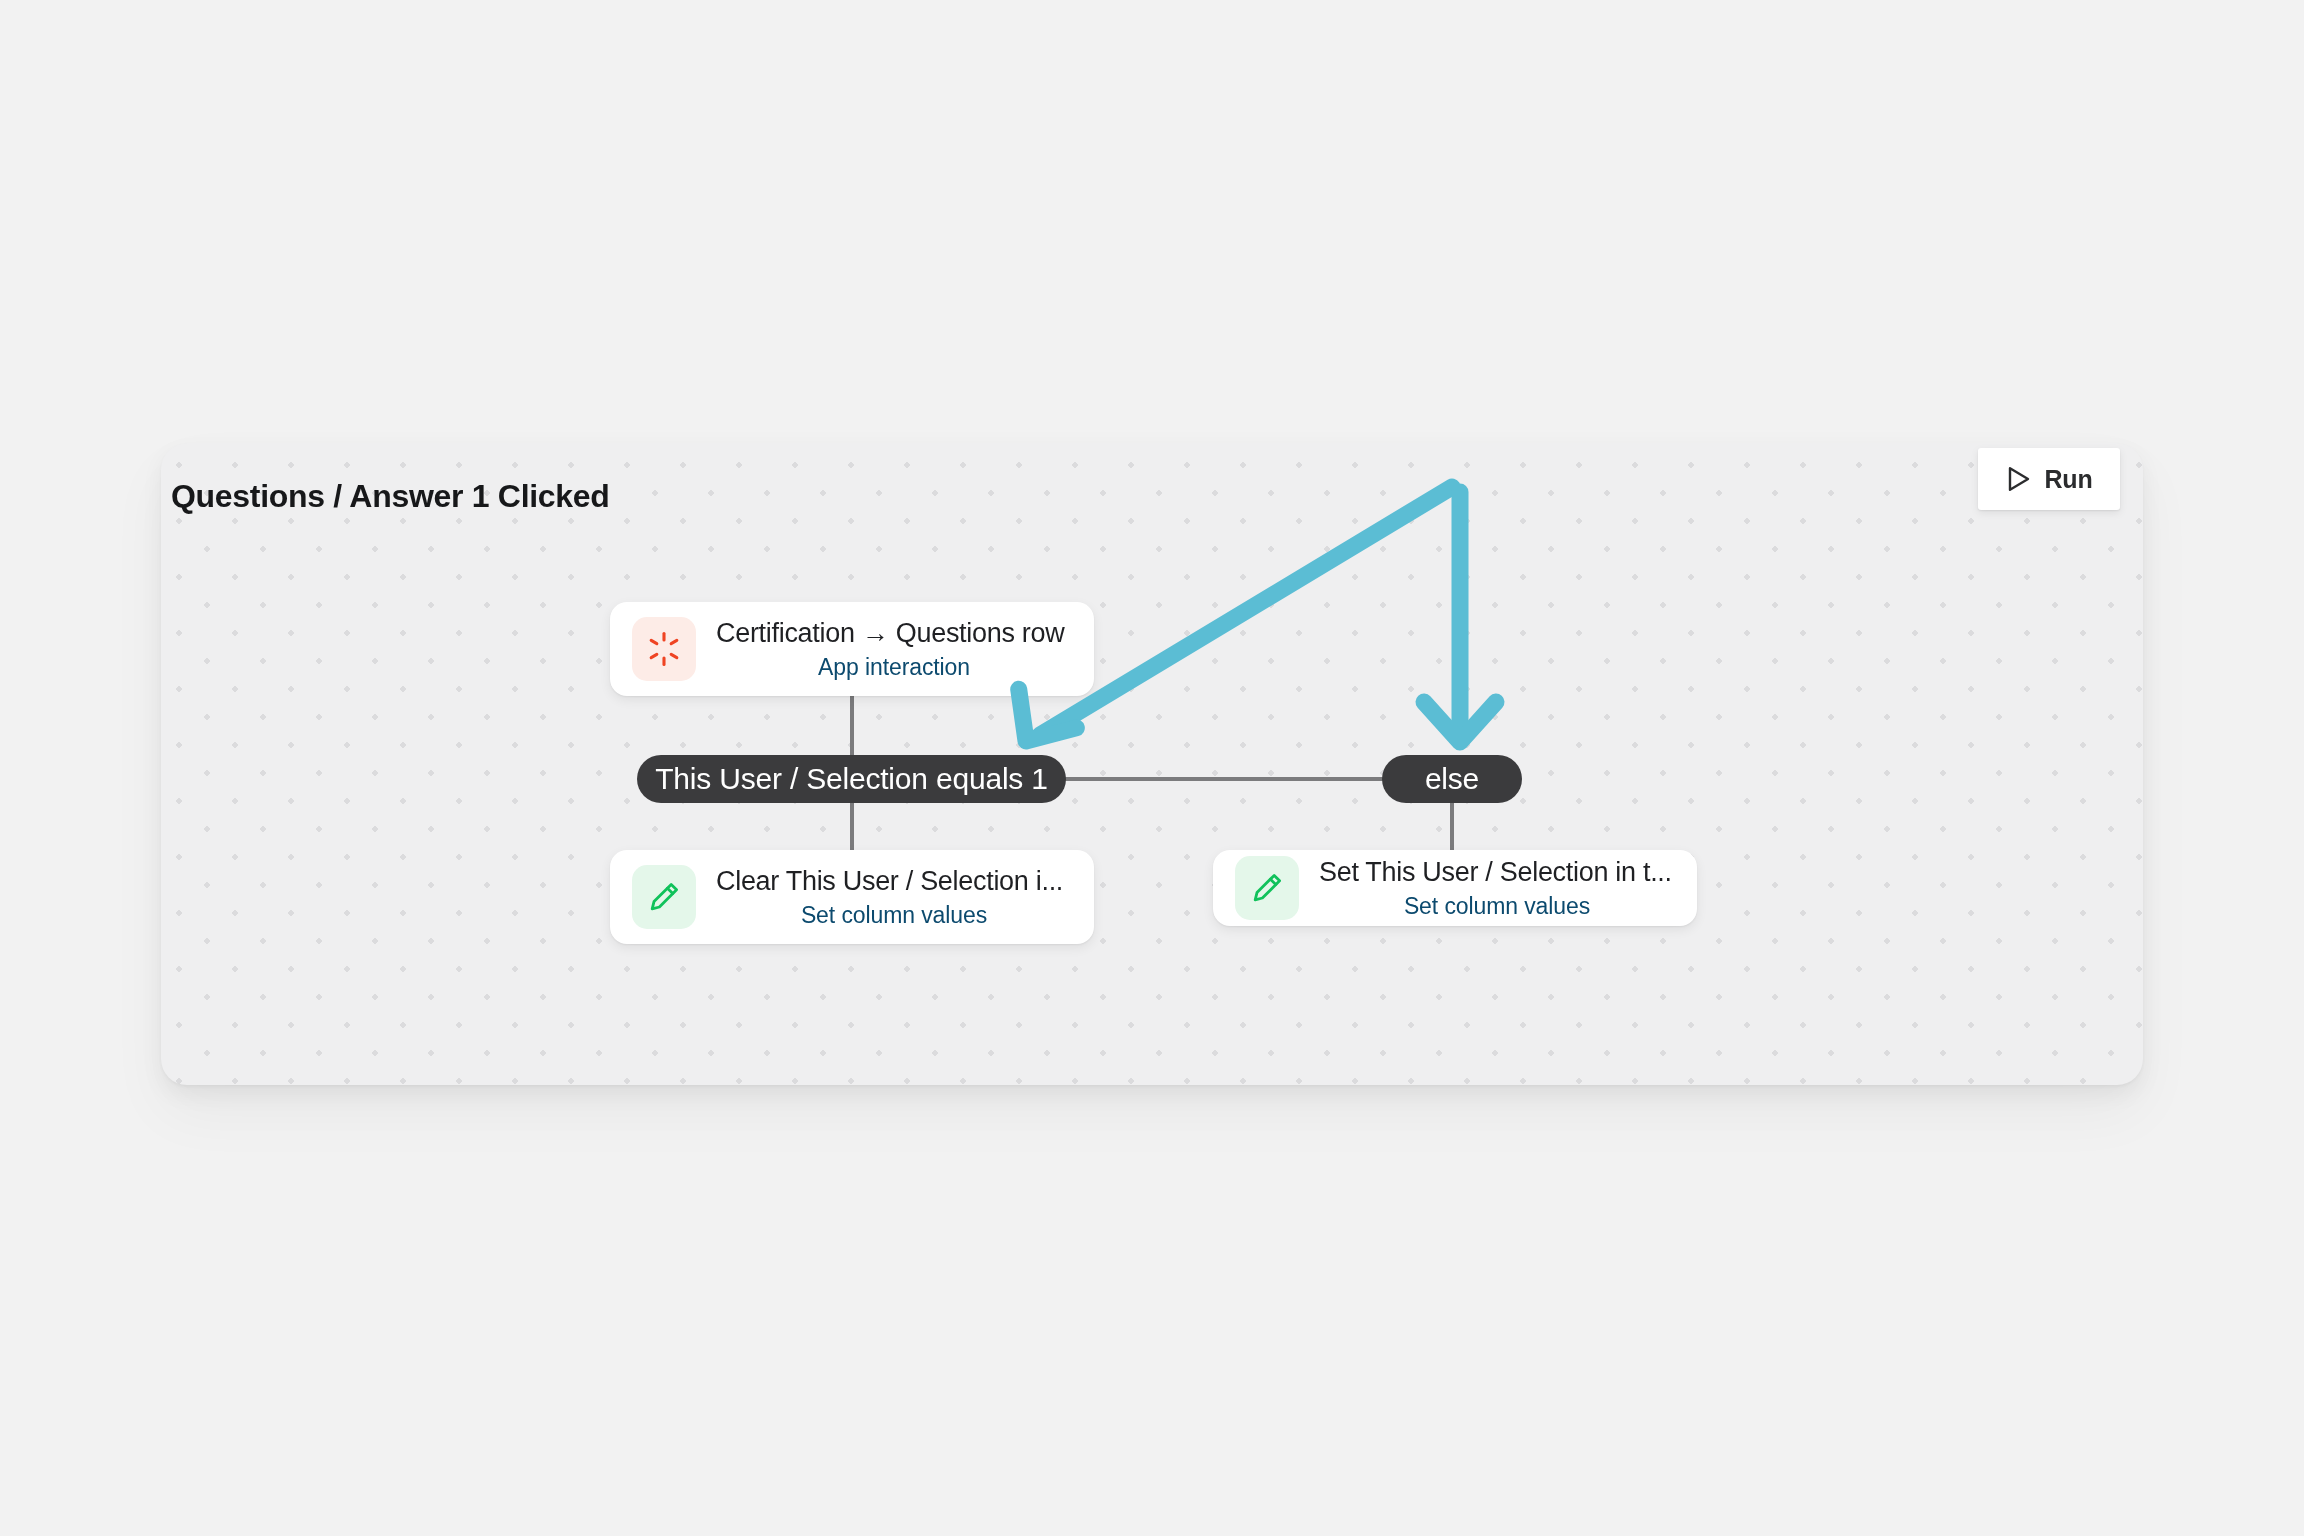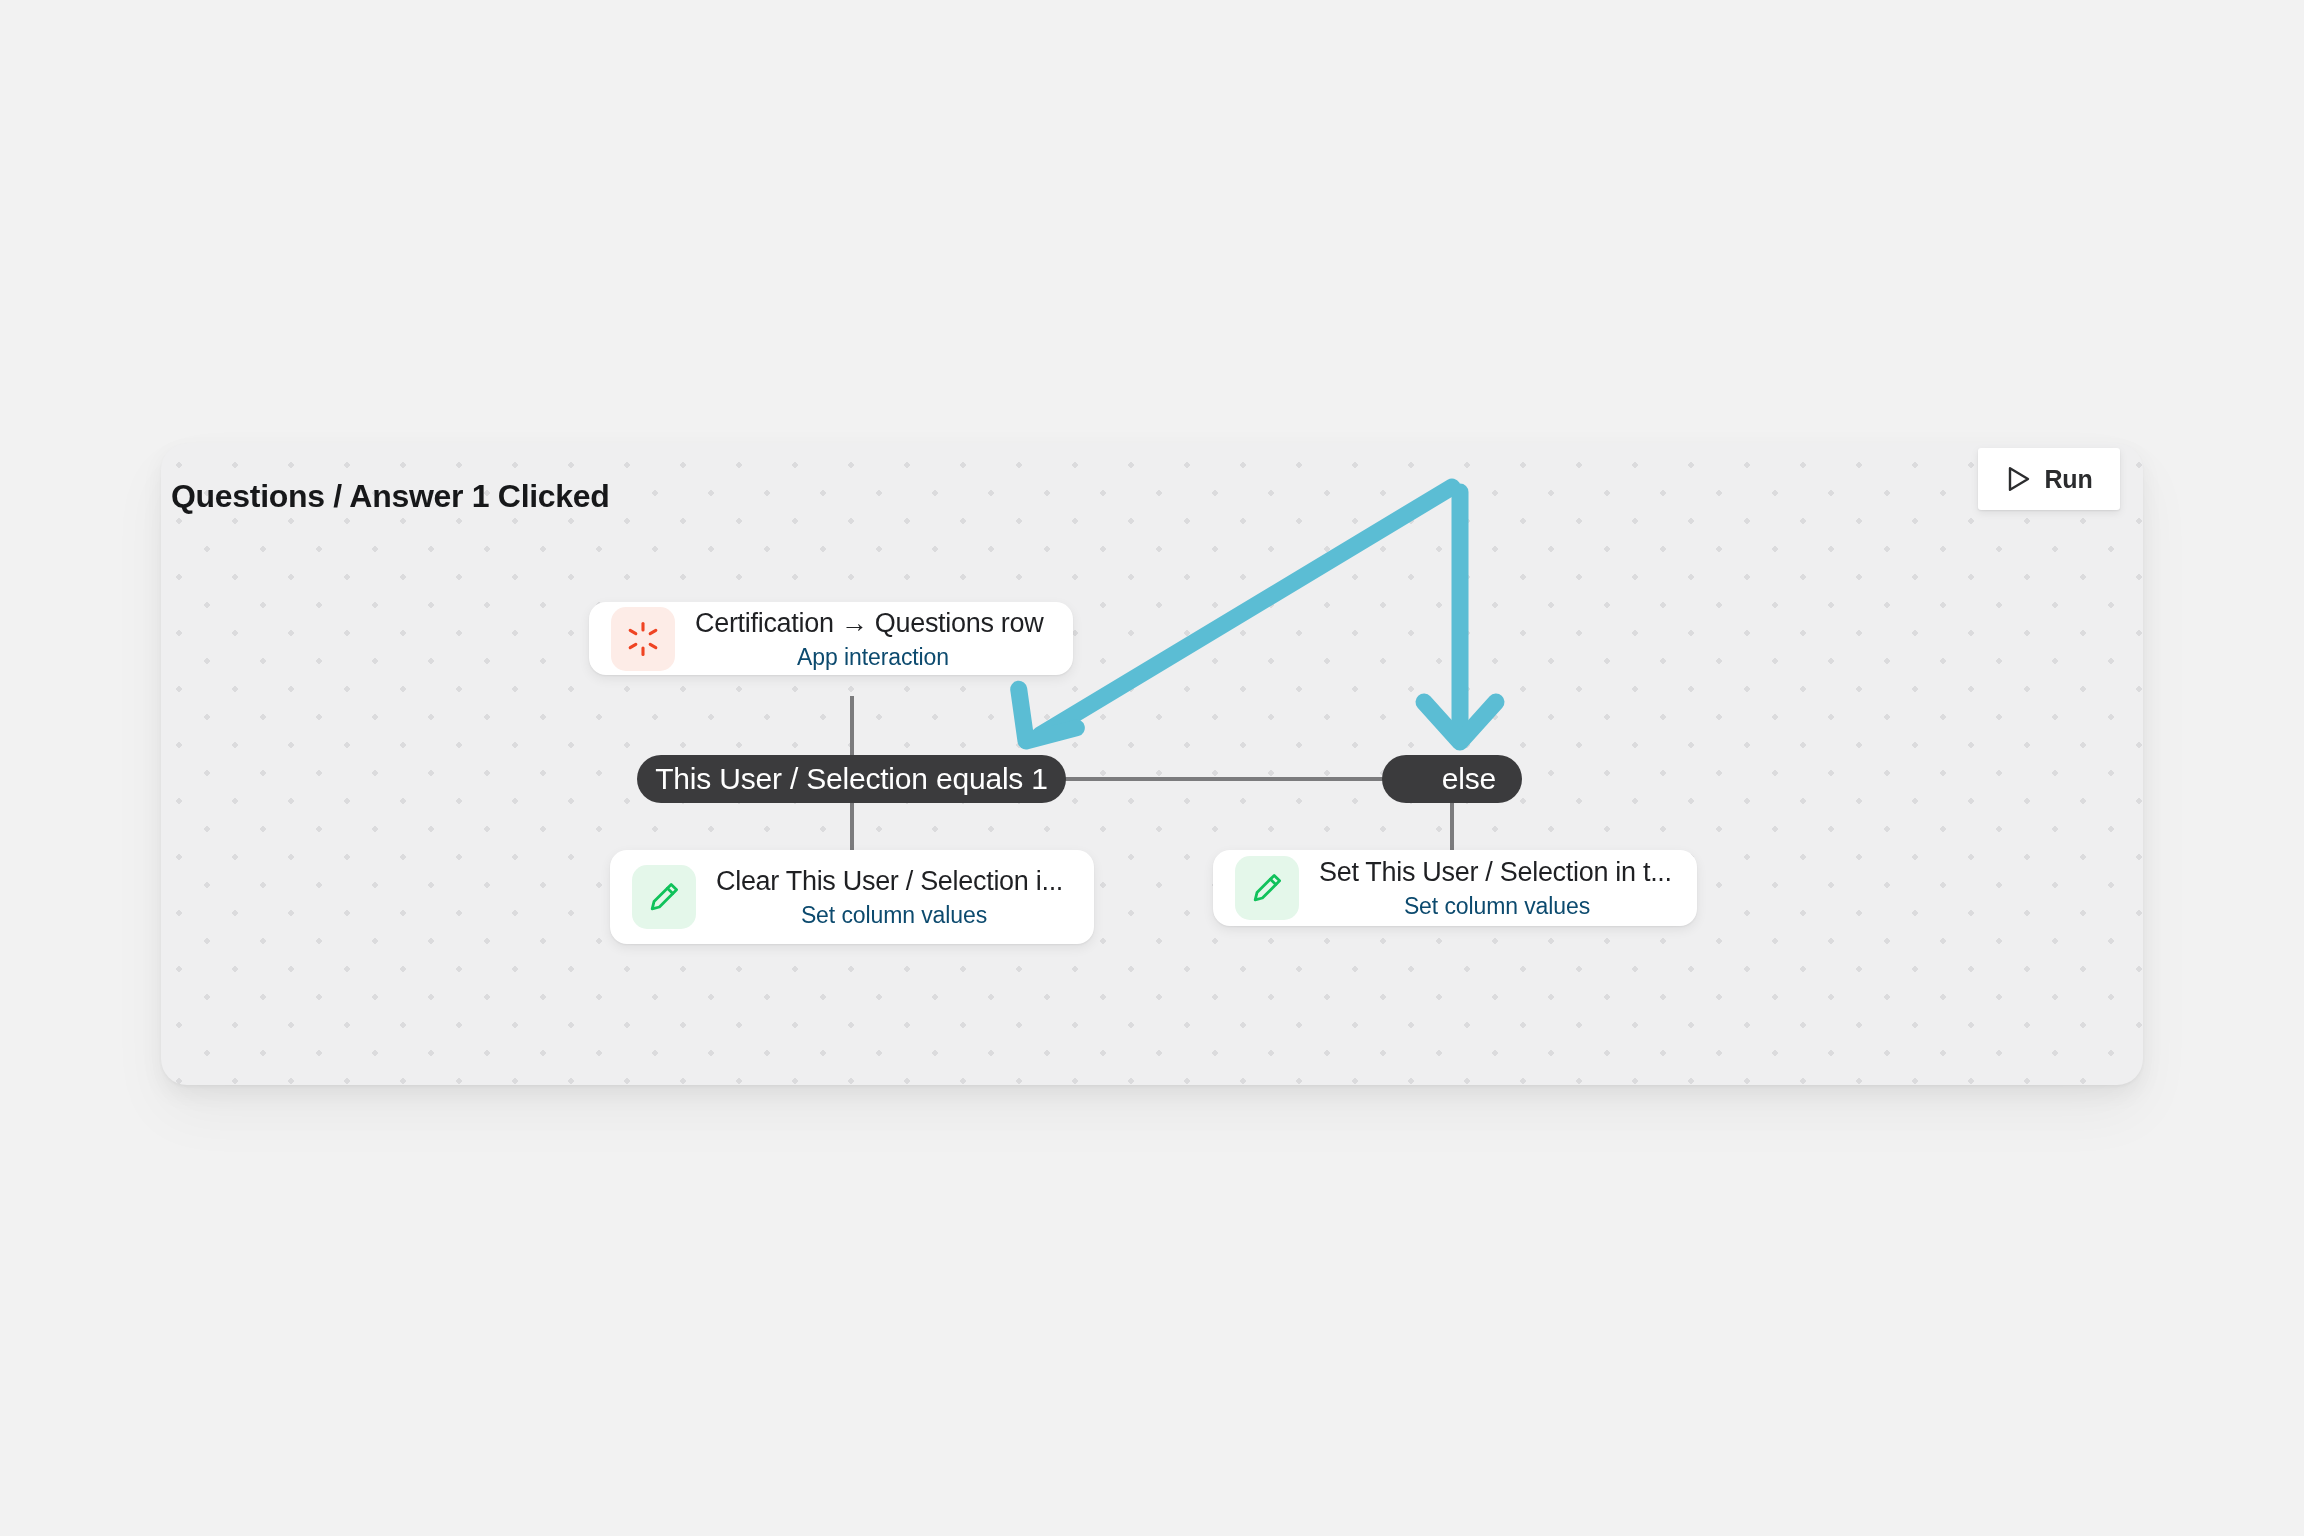--- a/index.html
+++ b/index.html
@@ -129,21 +129,21 @@
   }
   .node-subtitle {
     font-size: 23px;
     color: #0c4a6e;
     line-height: 30px;
     letter-spacing: -0.1px;
     white-space: nowrap;
     text-align: center;
   }
 
-  #node-trigger { left: 589px; top: 602px; width: 484px; height: 73px; }
+  #node-trigger { left: 610px; top: 602px; width: 484px; height: 94px; }
   #node-action-left { left: 610px; top: 850px; width: 484px; height: 94px; }
   #node-action-right { left: 1213px; top: 850px; width: 484px; height: 76px; }
 
   
   .cond-pill {
     position: absolute;
     background: #3b3b3d;
     border-radius: 40px;
     display: flex;
     align-items: center;
@@ -152,21 +152,21 @@
     cursor: pointer;
   }
   .cond-pill span {
     font-size: 30px;
     color: #ffffff;
     letter-spacing: -0.2px;
     line-height: 34px;
     white-space: nowrap;
   }
   #pill-condition { left: 637px; top: 755px; width: 429px; height: 48px; }
-  #pill-else      { left: 1382px; top: 755px; width: 140px; height: 48px; justify-content: flex-end; }
+  #pill-else      { left: 1382px; top: 755px; width: 140px; height: 48px; }
 
   
   #annotations {
     position: absolute;
     left: 0; top: 0;
     width: 2304px; height: 1536px;
     pointer-events: none;
   }
 </style>
 </head>

